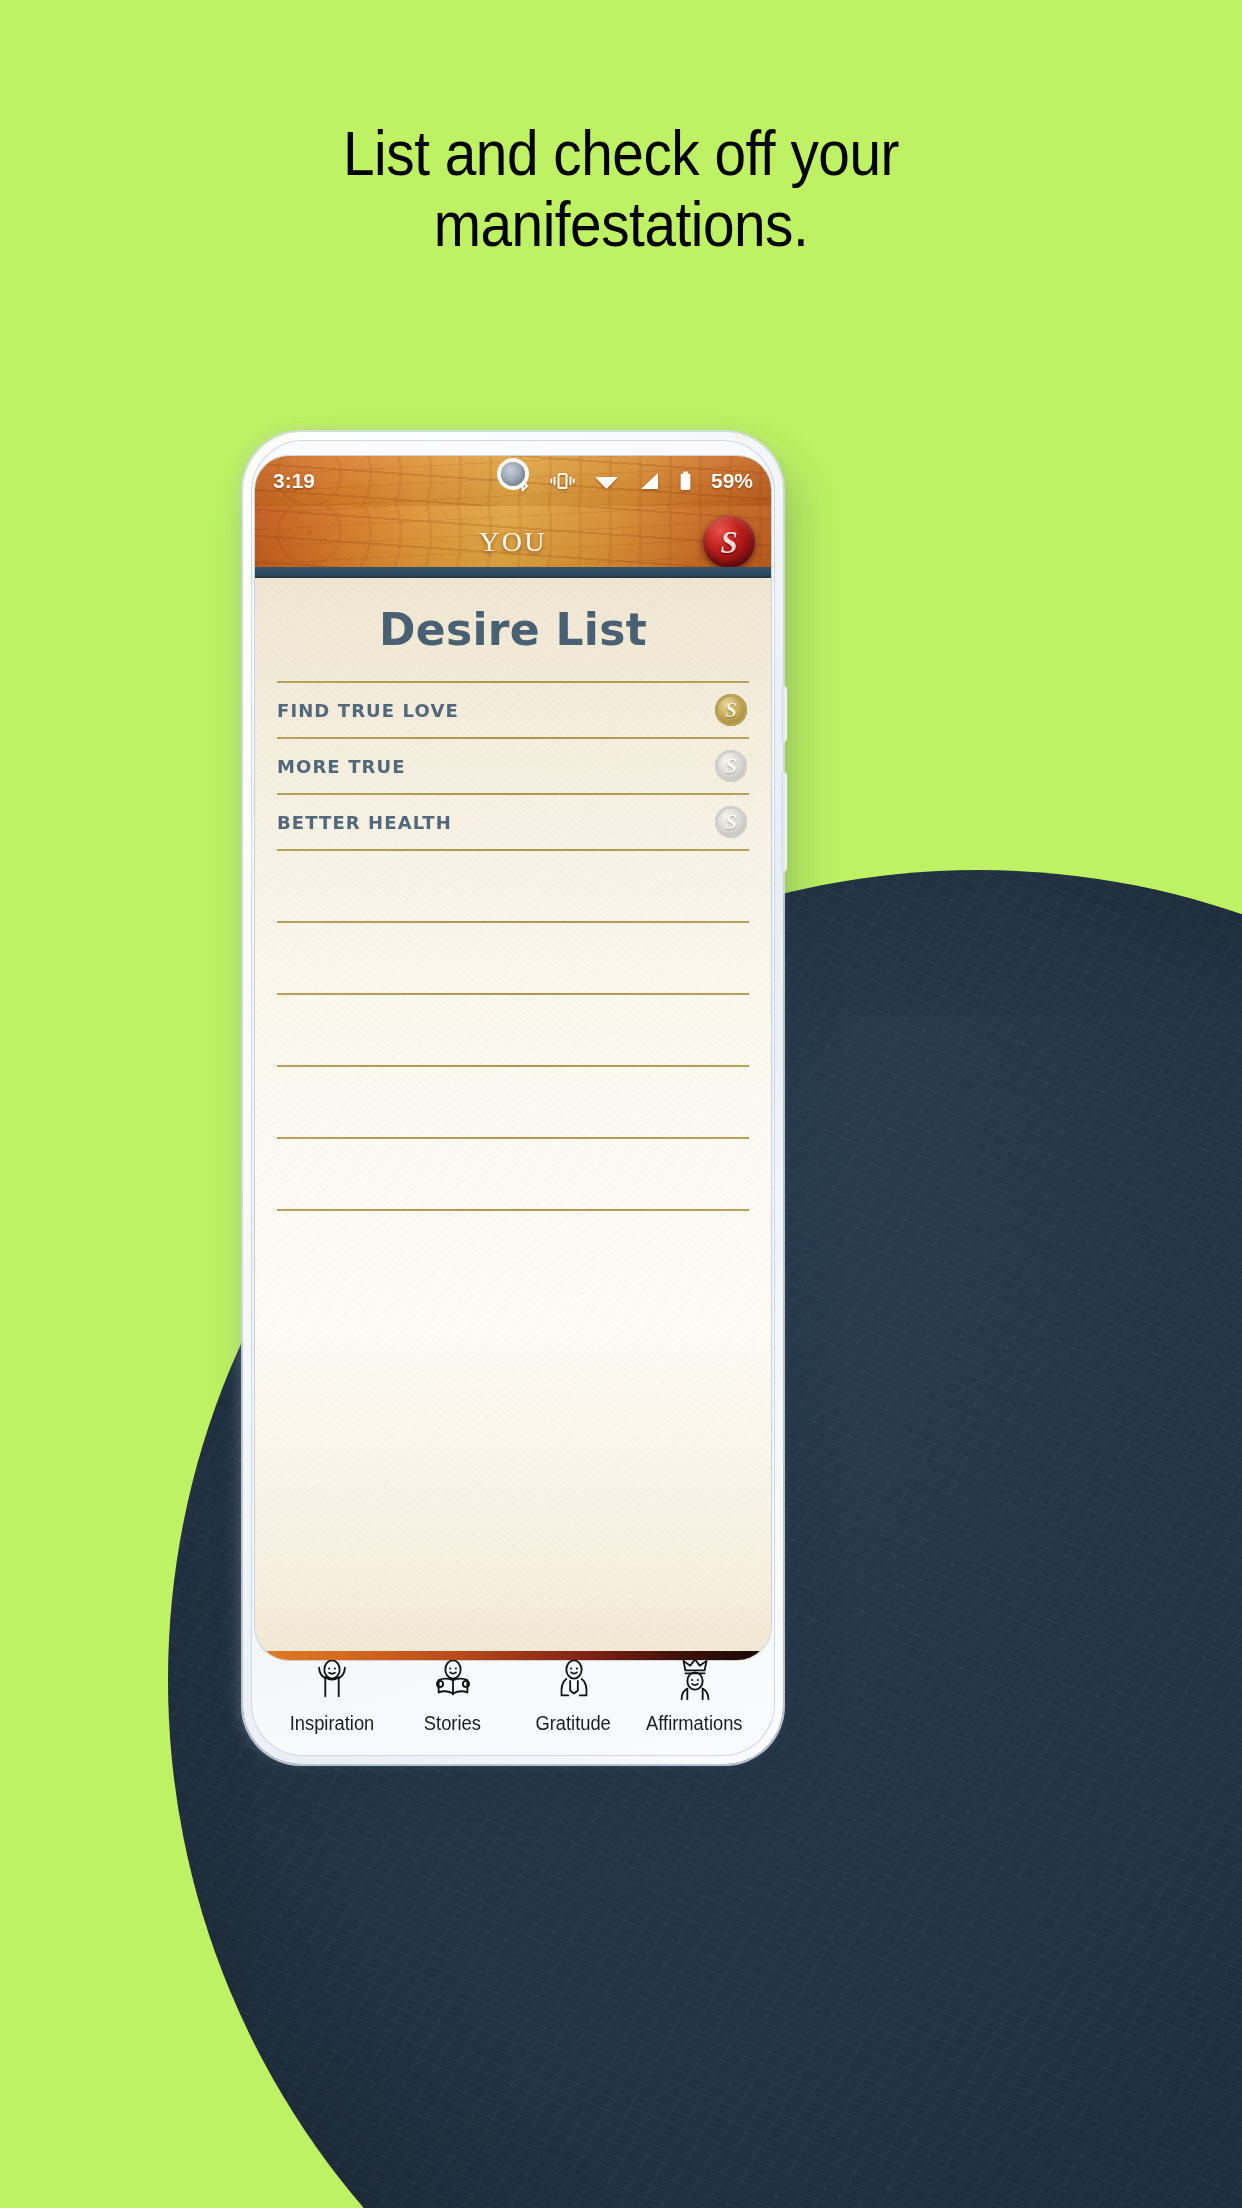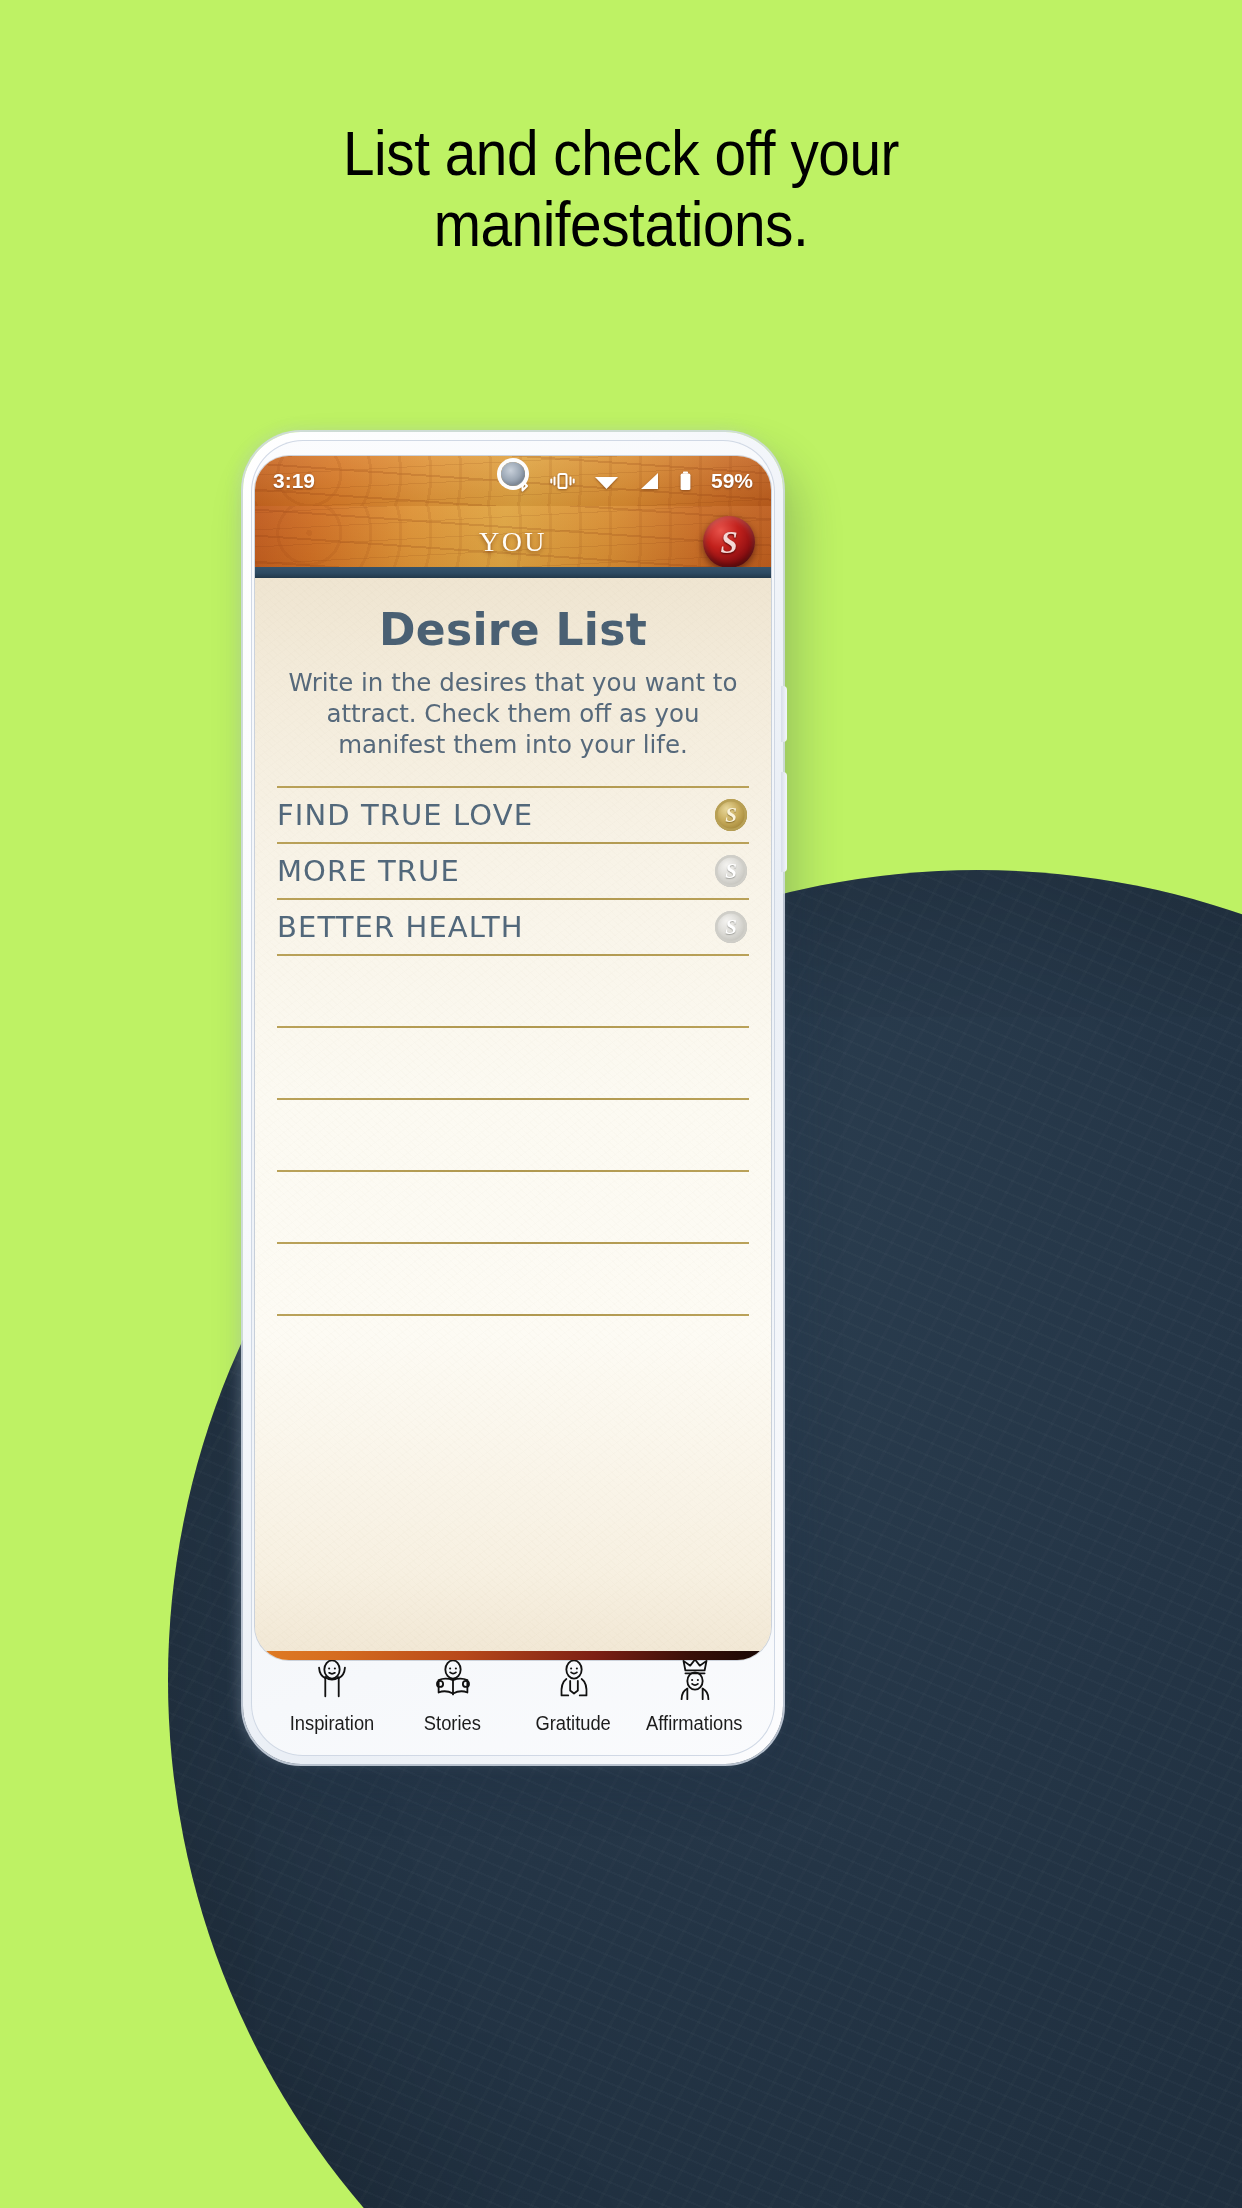--- a/index.html
+++ b/index.html
@@ -184,22 +184,22 @@
   }
 
   .list{ margin-top:26px; }
   .rule{ height:2px; background:linear-gradient(90deg,#b49a4c,#a98f41 50%,#b49a4c); opacity:.92; }
   .row{
     position:relative;
     height:54px;
     display:flex; align-items:center;
   }
   .row-text{
-    font-size:29px; letter-spacing:1.1px;
-    color:#52687b; font-weight:400;
+    font-size:18px; letter-spacing:1.1px;
+    color:#52687b; font-weight:700;
     font-family:"DejaVu Sans", sans-serif;
     white-space:nowrap;
   }
   .seal-chk{
     position:absolute; right:2px; top:50%; transform:translateY(-50%);
     width:32px; height:32px; border-radius:50%;
     display:flex; align-items:center; justify-content:center;
   }
   .seal-chk.gold{
     background:radial-gradient(circle at 36% 30%, #e8d79a 0%, #c9ad5d 42%, #a98c3c 78%, #8f7430 100%);
@@ -306,21 +306,20 @@
           <span>S</span>
         </div>
         <div class="appbar-underline"></div>
       </div>
 
       <div class="paper">
         <div class="paper-grain"></div>
         <div class="paper-inner">
 
           <div class="page-title">Desire List</div>
-          <div class="page-sub">Write in the desires that you want to attract. Check them off as you manifest them into your life.</div>
 
           <div class="list">
             <div class="rule"></div>
 
             <div class="row">
               <span class="row-text">FIND TRUE LOVE</span>
               <span class="seal-chk gold">
                 <span>S</span>
               </span>
             </div>

